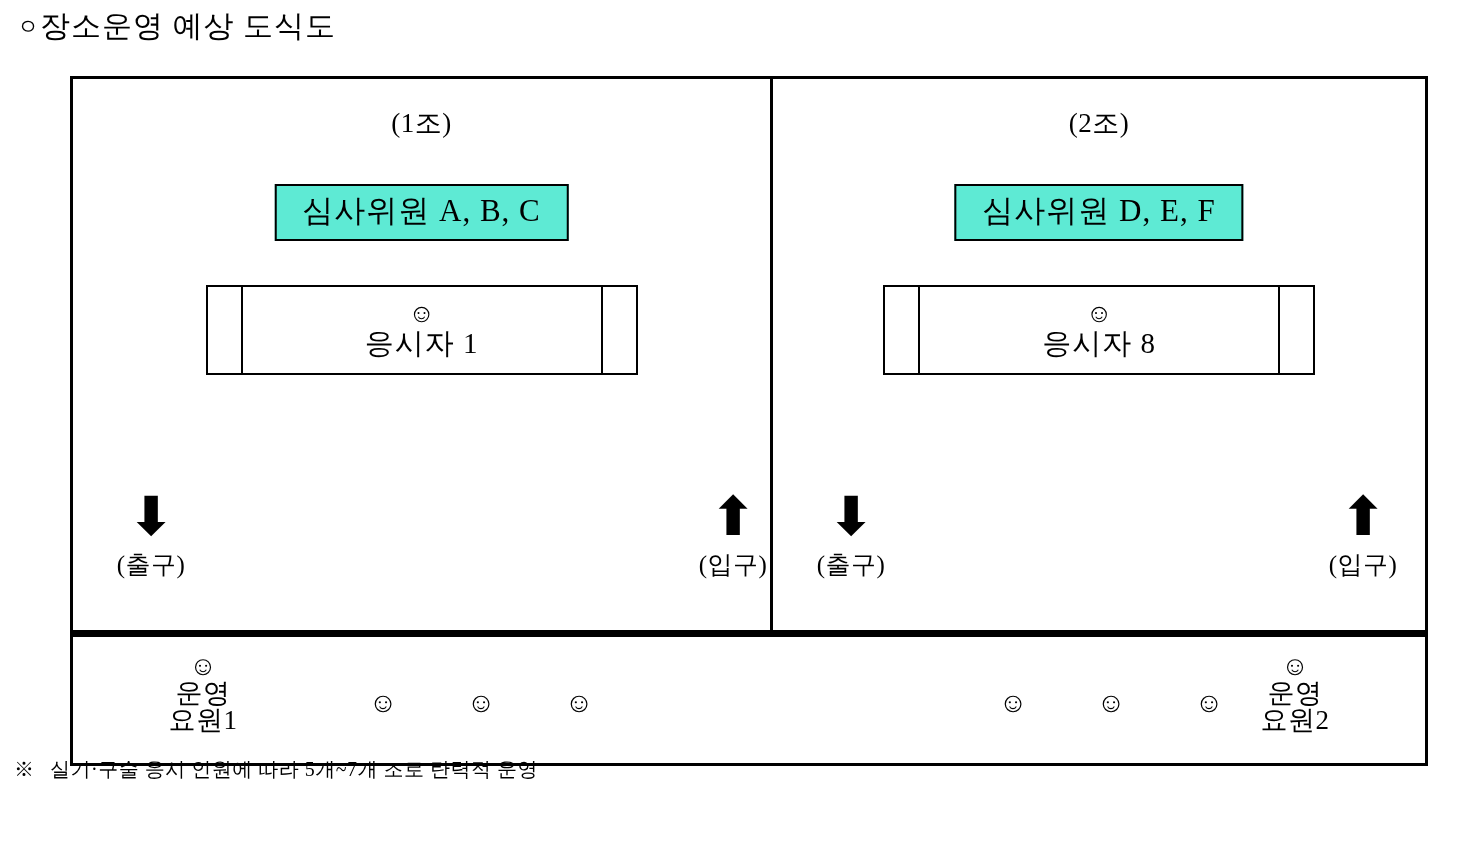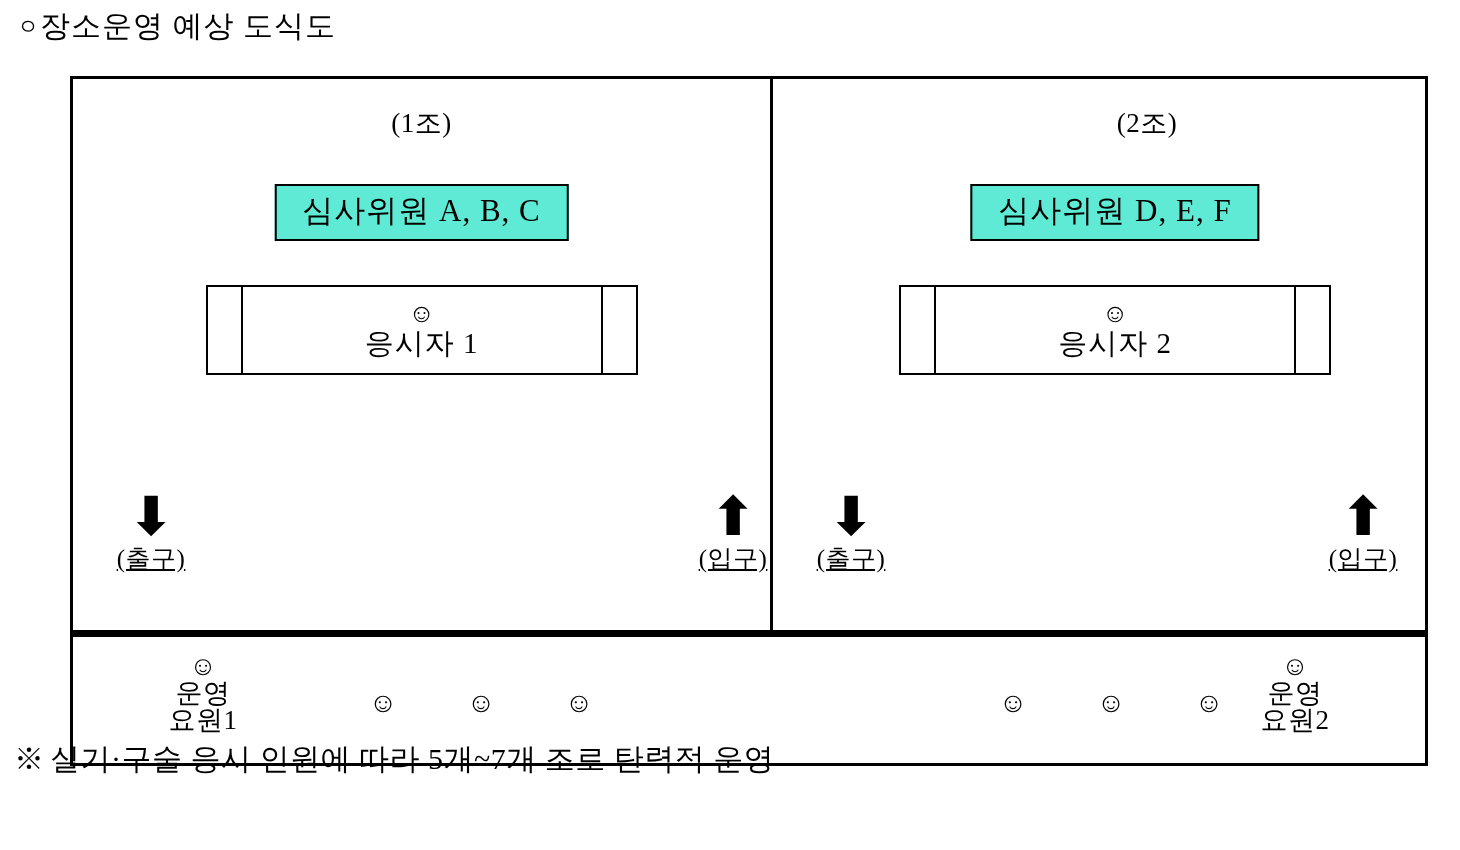--- a/index.html
+++ b/index.html
@@ -71,21 +71,21 @@
 
   
   .group {
     position: absolute;
     top: 0;
     width: 697px;
     height: 551px;
     border-radius: 16px;
   }
   .group.g1 { left: 0; }
-  .group.g2 { left: 700px; width: 652px; padding-left: 32px; }
+  .group.g2 { left: 700px; width: 652px; }
 
   .group-title {
     position: absolute;
     top: 26px;
     width: 100%;
     text-align: center;
     font-size: 27px;
     letter-spacing: 0.5px;
   }
 
@@ -153,22 +153,21 @@
   }
   .door .arrow {
     font-size: 54px;
     line-height: 0.85;
     font-family: "DejaVu Sans", sans-serif;
     font-weight: bold;
   }
   .door .door-label {
     font-size: 25px;
     letter-spacing: 0.5px;
-    margin-top: 2px;
-    text-decoration: underline;
+    margin-top: 8px;
   }
 
   .door.exit1  { left: 18px;  top: 415px; }
   .door.entry1 { left: 600px; top: 415px; }
   .door.exit2  { left: 18px;  top: 415px; }
   .door.entry2 { left: 530px; top: 415px; }
 
   
   .waiting {
     position: absolute;
@@ -218,22 +217,22 @@
     transform: translateX(-50%);
     font-size: 31px;
     letter-spacing: 1px;
     white-space: nowrap;
   }
 
   
   .footnote {
     position: absolute;
     left: 14px;
-    top: 739px;
-    font-size: 30px;
+    top: 756px;
+    font-size: 20px;
     letter-spacing: 0.5px;
     white-space: nowrap;
   }
   .footnote .mark {
     display: inline-block;
     width: 36px;
   }
 </style>
 </head>
 <body>
@@ -277,21 +276,21 @@
     <div class="group g2">
       <div class="group-title">(2조)</div>
 
       <div class="judges">심사위원 D, E, F</div>
 
       <div class="desk">
         <div class="sep left"></div>
         <div class="sep right"></div>
         <div class="desk-inner">
           <span class="smiley">☺</span>
-          <span class="desk-label">응시자 2</span>
+          <span class="desk-label">응시자 8</span>
         </div>
       </div>
 
       <div class="door exit2">
         <div class="arrow">⬇</div>
         <div class="door-label">(출구)</div>
       </div>
 
       <div class="door entry2">
         <div class="arrow">⬆</div>

